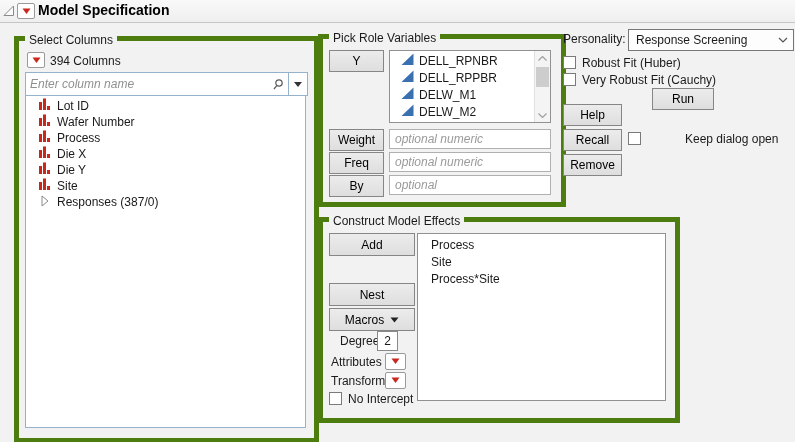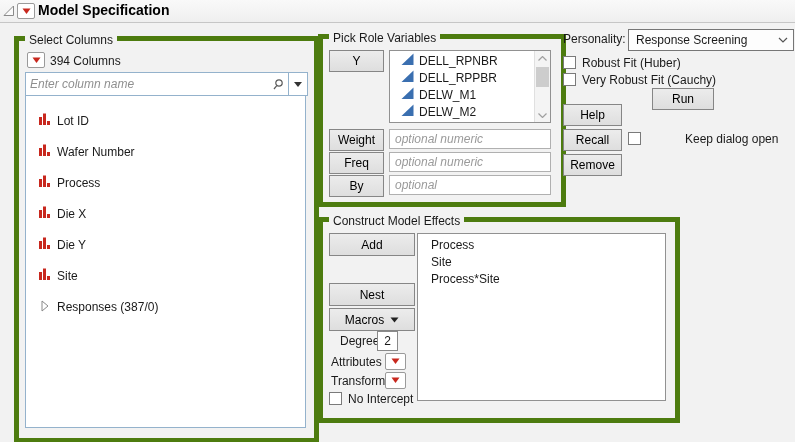--- a/index.html
+++ b/index.html
@@ -30,21 +30,21 @@
   .searchbox{position:absolute;left:6px;top:31px;width:281px;height:22px;background:#fff;
              border:1px solid #94b2cc;display:flex;align-items:center;}
   .searchbox input{flex:1;border:none;outline:none;background:transparent;
                    font-family:"Liberation Sans", sans-serif;font-size:12px;padding:0 4px;color:#222;}
   .searchbox input::placeholder{color:#8f8f8f;font-style:italic;}
   .search-glyph{width:20px;display:flex;justify-content:center;}
   .search-dd{width:18px;height:100%;border-left:1px solid #94b2cc;display:flex;
              align-items:center;justify-content:center;}
   .listbox{background:#fff;border:1px solid #94b2cc;position:absolute;overflow:hidden;padding-left:7px;}
   #col-list{left:6px;top:54px;width:281px;height:333px;padding-top:2px;box-sizing:border-box;}
-  .row{display:flex;align-items:center;gap:6px;height:16px;padding-left:5px;cursor:default;margin-top:15px;}
+  .row{display:flex;align-items:center;gap:6px;height:16px;padding-left:5px;cursor:default;}
   .row .lbl{white-space:nowrap;}
 
   
   .rolebtn{position:absolute;width:53px;height:20px;background:linear-gradient(#ececec,#dedede);
            border:1px solid #868686;display:flex;align-items:center;justify-content:center;
            font-size:12px;color:#000;}
   #y-list{left:66px;top:11px;width:162px;height:73px;border:1px solid #919191;padding-top:1px;
           box-sizing:border-box;}
   .yrow{display:flex;align-items:center;gap:5px;height:17px;padding-left:4px;}
   .scrollbar{position:absolute;right:0;top:0;width:15px;height:100%;background:#f4f4f4;

